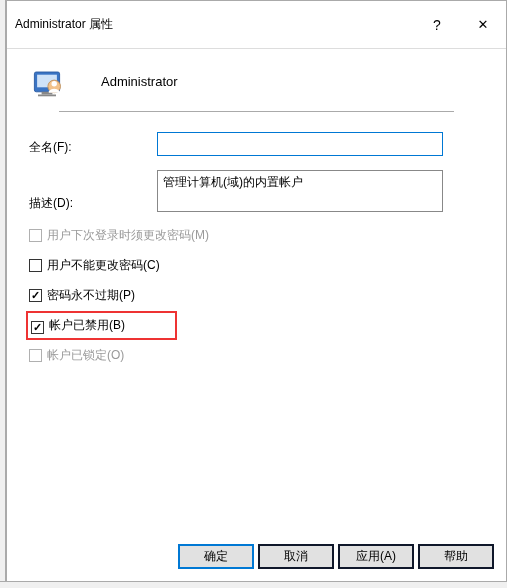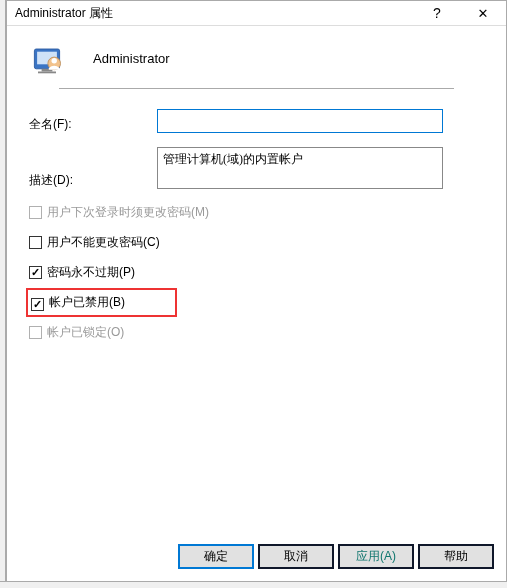--- a/index.html
+++ b/index.html
@@ -1,49 +1,49 @@
 <!DOCTYPE html>
 <html><head>
   <meta charset="utf-8">
   <style>
     * {box-sizing:border-box;font-family:"Microsoft YaHei","Segoe UI",sans-serif;font-size:12px}
     body {margin:0;background:#fff;width:507px;height:588px;position:relative;overflow:hidden}
     .dlg {position:absolute;left:6px;top:0;right:0;bottom:0;background:#fff;border:1px solid #aaa}
     .edge-l {position:absolute;left:0;top:0;width:6px;height:100%;background:#f0f0f0;border-right:1px solid #aaa}
     .edge-b {position:absolute;left:0;bottom:0;width:100%;height:7px;background:#f0f0f0;border-top:1px solid #aaa}
-    .titlebar {height:25px;display:flex;align-items:center;padding-left:8px;background:#fff;border-bottom:1px solid #ddd}
+    .titlebar {height:48px;display:flex;align-items:center;padding-left:8px;background:#fff;border-bottom:1px solid #ddd}
     .titlebar-title {flex:1;font-size:12px}
     .titlebar-btn {width:46px;height:31px;display:flex;align-items:center;justify-content:center}
     .help-btn {font-family:Arial;font-size:14px}
     .close-x {font-size:13px}
     .tabs {display:flex;padding:5px 10px 0 10px;position:relative}
     .tabs::after {content:"";position:absolute;left:10px;right:10px;bottom:0;border-bottom:1px solid #aaa;z-index:0}
     .tab {padding:4px 10px 4px 10px;border:1px solid #aaa;border-bottom:none;margin-right:0px;background:#fff;position:relative;z-index:1}
     .tab.inactive {border:1px solid transparent;border-bottom:none;background:transparent}
     .tab.active::after {content:"";position:absolute;left:0;right:0;bottom:-1px;height:1px;background:#fff}
     .content {padding:14px 22px}
     .header {display:flex;align-items:center;gap:22px;margin-bottom:12px}
     .user-icon {width:36px;height:36px}
-    .user-name {font-size:13px;margin-left:6px}
+    .user-name {font-size:13px;margin-left:14px}
     .divider {border:none;border-top:1px solid #aaa;margin:8px 30px 20px 30px}
     .row {display:flex;align-items:flex-end;margin-bottom:14px}
     .row-label {width:128px;padding-top:4px}
     .txt-input {width:286px;height:24px;border:1px solid #0078d4;padding:2px 4px;outline:none}
-    .txt-area {width:286px;height:42px;border:1px solid #888;padding:3px 5px;resize:none;font-family:Liberation Serif, serif}
+    .txt-area {width:286px;height:42px;border:1px solid #888;padding:3px 5px;resize:none;font-family:Liberation Sans, sans-serif}
     .checks {margin-top:4px}
     .check {display:flex;align-items:center;margin-bottom:12px;height:18px}
     .chk-box {width:13px;height:13px;border:1px solid #333;margin-right:5px;display:flex;align-items:center;justify-content:center;background:#fff}
     .chk-box.disabled {border-color:#b0b0b0}
     .chk-box.checked::after {content:"✓";font-size:11px;line-height:1;color:#000;font-weight:bold}
     .chk-label.disabled {color:#9a9a9a}
     .highlight {display:inline-flex;align-items:flex-end;border:2px solid #e33;padding:4px 50px 4px 3px;margin-left:-3px}
     .buttons {position:absolute;right:12px;bottom:18px;display:flex;gap:4px}
     .btn {width:76px;height:25px;background:#e1e1e1;border:2px solid #0f172a;display:flex;align-items:center;justify-content:center}
     .btn.default {border:2px solid #0078d4}
-    .btn.disabled {color:#0f766e}
+    .btn.disabled {color:#000000}
   </style>
 </head>
 <body>
 
 <div class="edge-l"></div>
 
 <div class="dlg">
 
   <div class="titlebar">
     <span class="titlebar-title">Administrator 属性</span>

